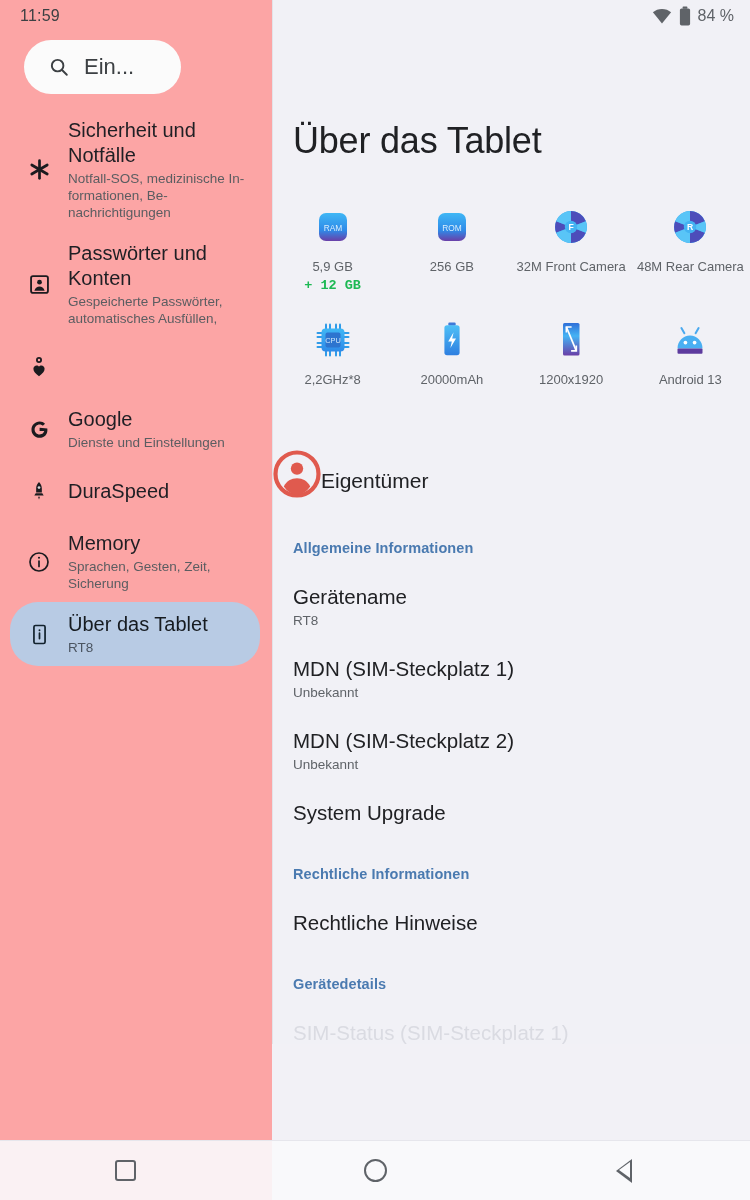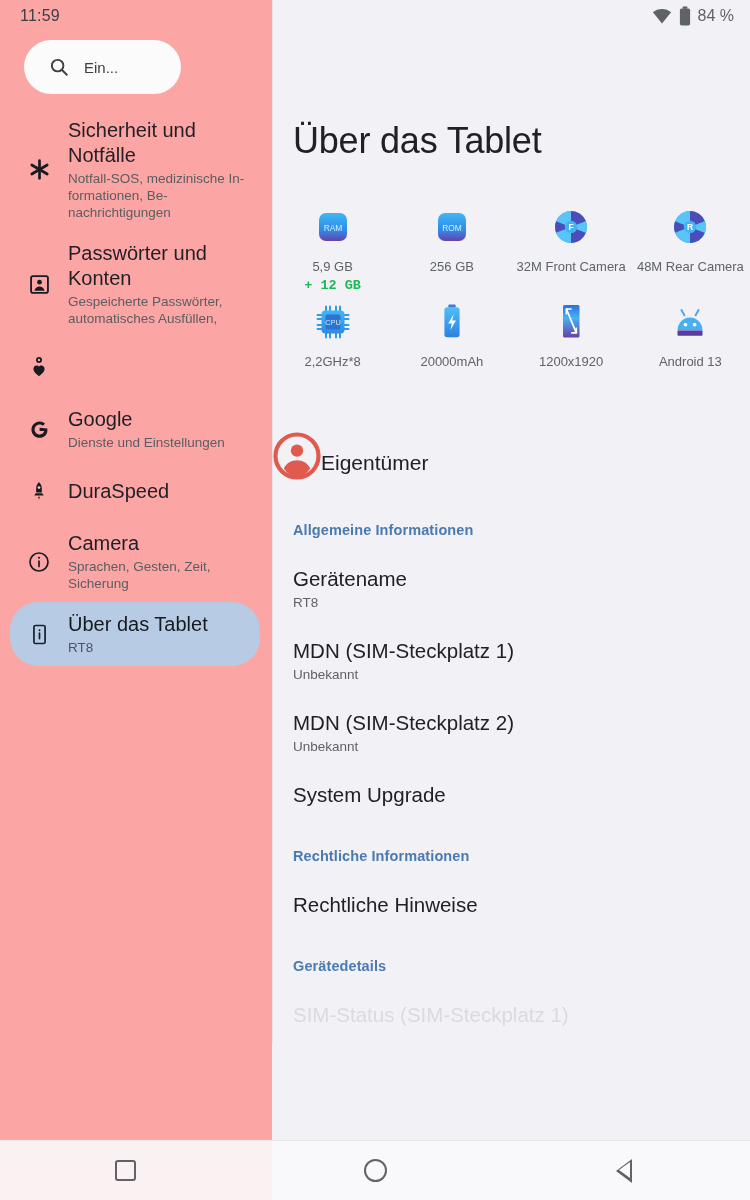--- a/index.html
+++ b/index.html
@@ -25,21 +25,21 @@
     font-size:16px; color:#3c4043; letter-spacing:.2px;
   }
   .search-pill {
     margin:8px 0 0 24px;
     width:157px; height:54px;
     background:#fbfbfb;
     border-radius:27px;
     display:flex; align-items:center;
     gap:14px; padding-left:24px;
   }
-  .search-pill .ph { font-size:15px; color:#3c4043; }
+  .search-pill .ph { font-size:22px; color:#3c4043; }
   svg { display:block; }
 
   .nav-list { margin-top:14px; }
   .nav-item {
     display:flex; align-items:center;
     padding:0 14px 0 0;
     margin:0 12px 0 10px;
     min-height:60px;
     border-radius:28px;
   }
@@ -82,21 +82,21 @@
     font-weight:400;
     margin:88px 0 0 20px;
     letter-spacing:-.2px;
   }
 
   
   .spec-grid {
     margin:42px 0 0 0;
     display:grid;
     grid-template-columns:repeat(4,1fr);
-    row-gap:6px;
+    row-gap:24px;
   }
   .spec-cell {
     display:flex; flex-direction:column;
     align-items:center; justify-content:flex-start;
   }
   .spec-icon { height:46px; display:flex; align-items:center; justify-content:center; }
   .spec-label {
     font-size:13px; color:#5f6368;
     margin-top:9px; text-align:center; line-height:16px;
   }
@@ -243,21 +243,21 @@
 
       <div class="nav-item">
         <div class="nav-icon">
           <svg width="24" height="24" viewBox="0 0 24 24" fill="none" stroke="#1b1b1f" stroke-width="1.7">
             <circle cx="12" cy="12" r="9"></circle>
             <line x1="12" y1="11" x2="12" y2="16.5" stroke-linecap="round"></line>
             <circle cx="12" cy="7.8" r="1.05" fill="#1b1b1f" stroke="none"></circle>
           </svg>
         </div>
         <div class="nav-texts">
-          <div class="nav-title">Camera</div>
+          <div class="nav-title">Memory</div>
           <div class="nav-sub">Sprachen, Gesten, Zeit, Sicherung</div>
         </div>
       </div>
 
       <div class="nav-item selected">
         <div class="nav-icon">
           <svg width="23" height="23" viewBox="0 0 24 24" fill="none" stroke="#12232e" stroke-width="1.8">
             <rect x="6.2" y="2.6" width="11.6" height="18.8" rx="1.6"></rect>
             <line x1="12" y1="10.5" x2="12" y2="16.3" stroke-linecap="round"></line>
             <circle cx="12" cy="7.6" r="1" fill="#12232e" stroke="none"></circle>

